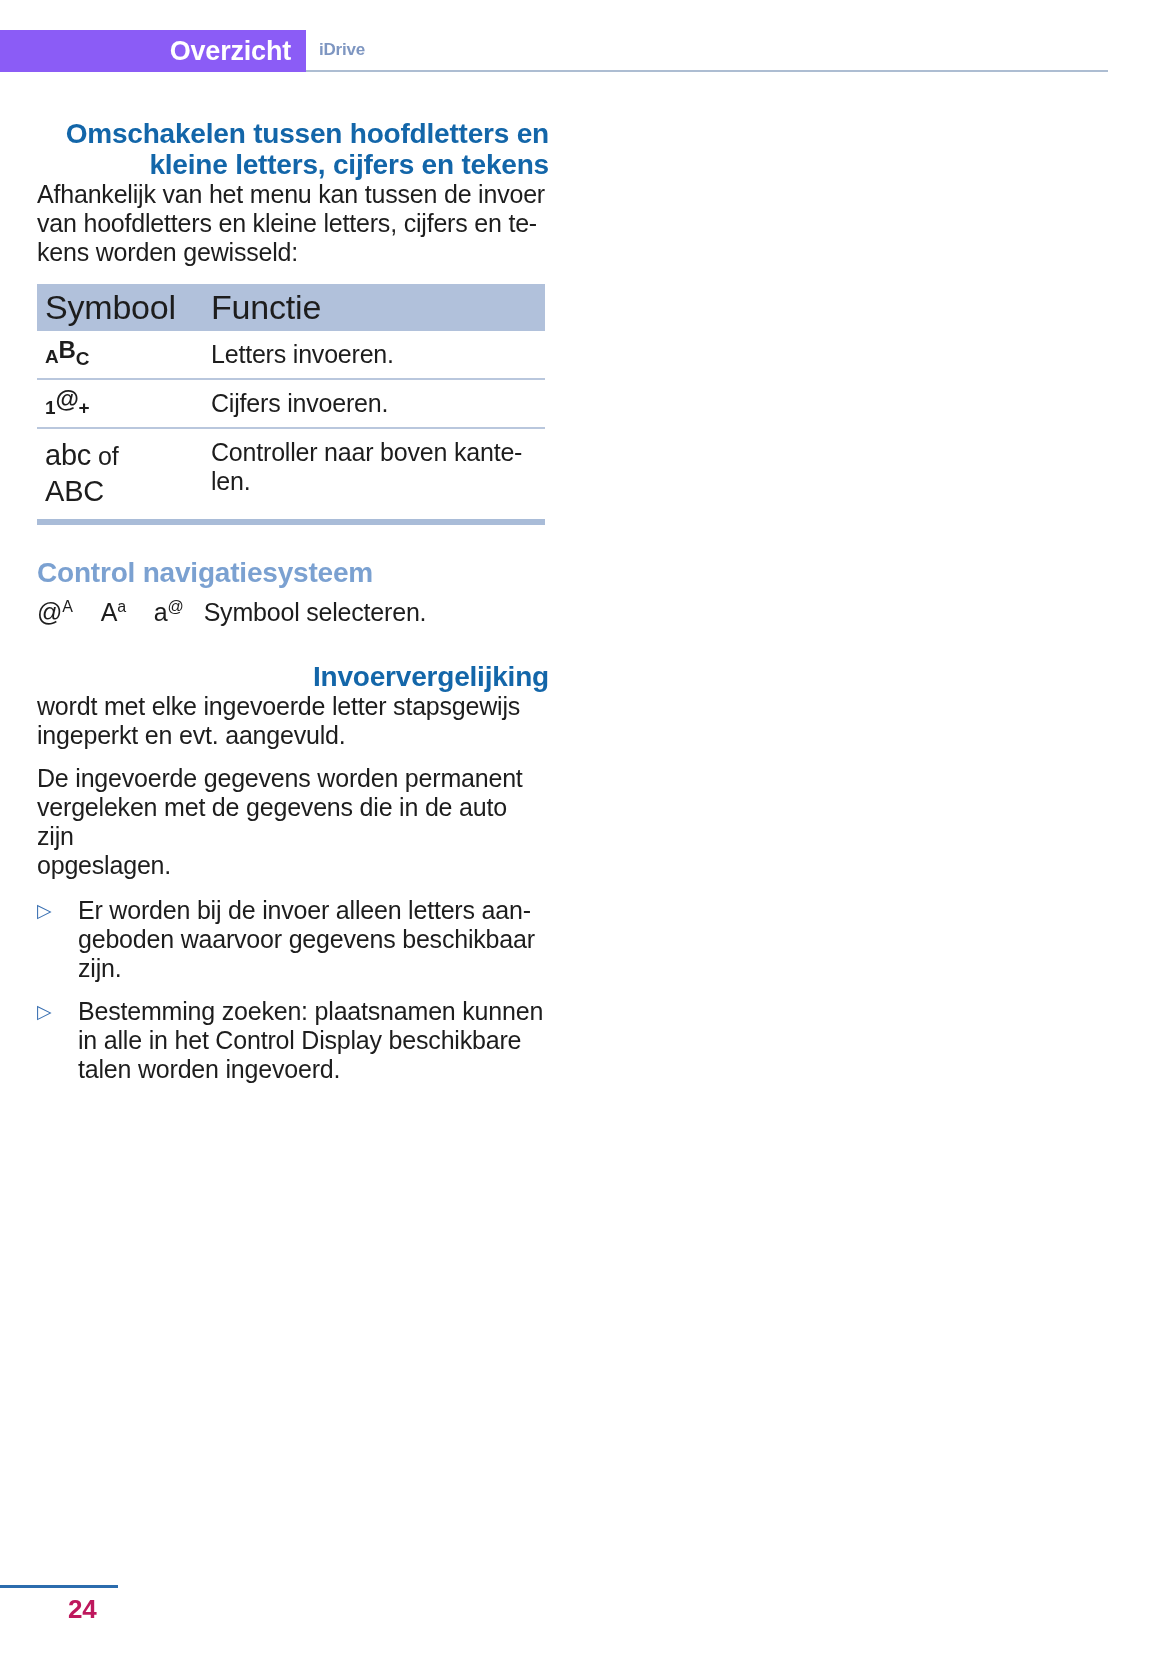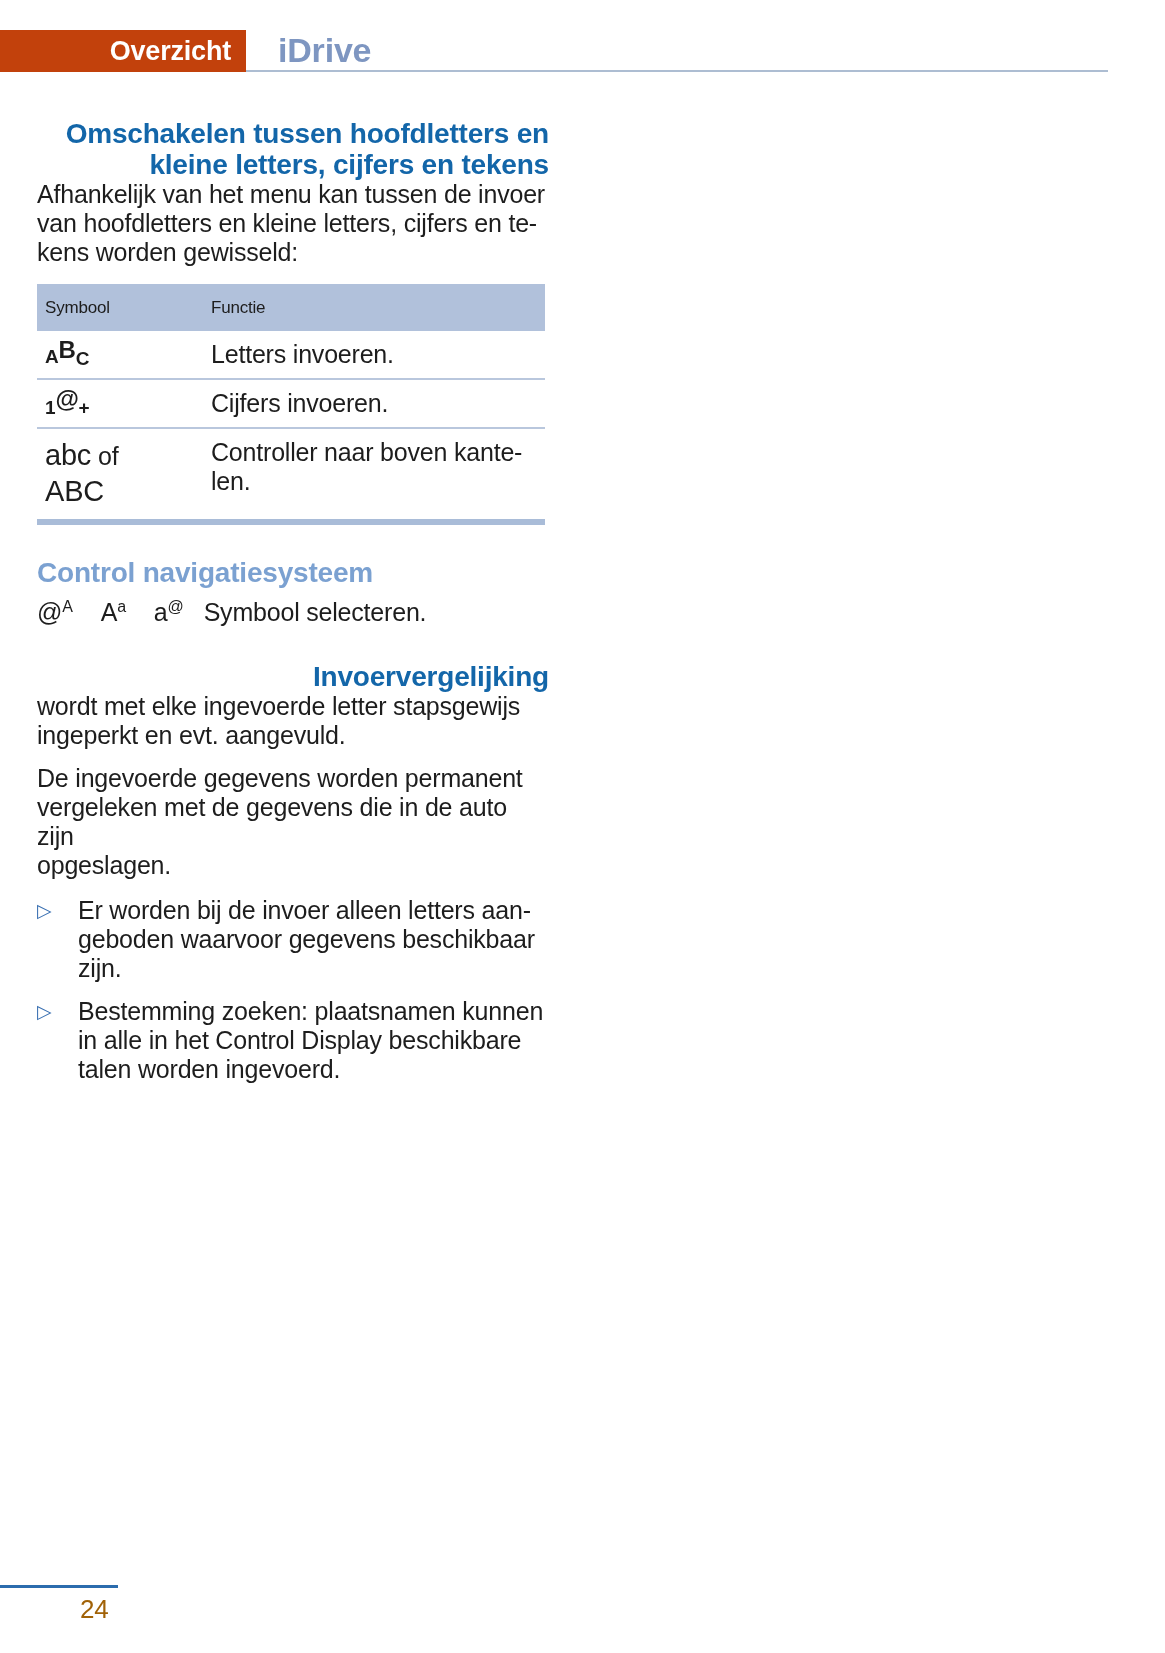--- a/index.html
+++ b/index.html
@@ -3,41 +3,41 @@
 <meta charset="utf-8">
 <style>
   * { box-sizing: border-box; }
   html, body { margin: 0; padding: 0; background: #ffffff; }
   body { font-family: "Liberation Sans", sans-serif; letter-spacing: -0.2px; }
   .page { position: relative; width: 1165px; height: 1653px; background: #ffffff; overflow: hidden; }
 
   
   .header { display: flex; align-items: stretch; margin-top: 30px; width: 1108px; }
   .tab {
-    width: 246px; height: 42px; background: #c2410c; color: #ffffff;
+    width: 306px; height: 42px; background: #8b5cf6; color: #ffffff;
     display: flex; align-items: center; justify-content: flex-end;
     padding-right: 15px; font-size: 27px; font-weight: bold;
   }
   .header-rest { flex: 1; border-bottom: 2px solid #adbdd2; display: flex; align-items: center; }
-  .idrive { margin-left: 32px; font-size: 34px; font-weight: bold; color: #7e96c1; }
+  .idrive { margin-left: 13px; font-size: 17px; font-weight: bold; color: #7e96c1; }
 
   
   .content { margin-left: 37px; width: 512px; color: #1d1d1d; }
   .h-blue { font-size: 28px; line-height: 31px; font-weight: bold; color: #1366a9; margin: 46px 0 0 0; text-align: right; }
   .h-lightblue { font-size: 28px; line-height: 31px; font-weight: bold; color: #7ba1d1; margin: 32px 0 0 0; }
   .h-line { display: block; }
   .body-line { font-size: 25px; line-height: 29px; }
   .para { }
   .para + .para { margin-top: 14px; }
 
   
   .sym-table { width: 508px; margin-top: 17px; border-bottom: 6px solid #a9bcd8; }
   .t-head {
     display: grid; grid-template-columns: 166px 1fr; background: #b1c1db;
-    height: 47px; align-items: center; font-size: 17px;
+    height: 47px; align-items: center; font-size: 34px;
   }
   .t-cell { padding-left: 8px; }
   .t-row {
     display: grid; grid-template-columns: 166px 1fr;
     padding: 9px 0; border-bottom: 2px solid #b9c7dd;
     align-items: center; font-size: 25px;
   }
   .t-row.last { border-bottom: none; align-items: start; }
   .fn-line { line-height: 29px; }
 
@@ -58,21 +58,21 @@
   .icon-caption { margin-left: -8px; }
 
   
   .bullets { margin-top: 16px; }
   .bullet { display: flex; margin-top: 14px; }
   .bullet-marker { width: 41px; flex: 0 0 41px; color: #3a70b2; font-size: 19px; line-height: 29px; }
   .bullet-text { flex: 1; }
 
   
   .footer-rule { position: absolute; left: 0; top: 1585px; width: 118px; height: 3px; background: #2b6cad; }
-  .page-num { position: absolute; left: 80px; top: 1594px; font-size: 26px; color: #a16207; }
+  .page-num { position: absolute; left: 68px; top: 1594px; font-size: 26px; color: #be185d; font-weight: bold; }
 </style>
 </head>
 <body>
 
 <div class="page">
 
   <div class="header">
     <div class="tab">
       <span>Overzicht</span>
     </div>

